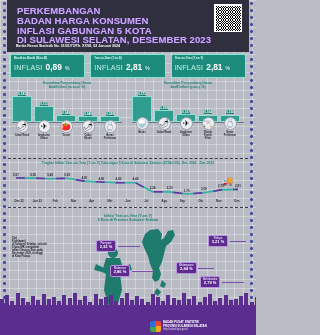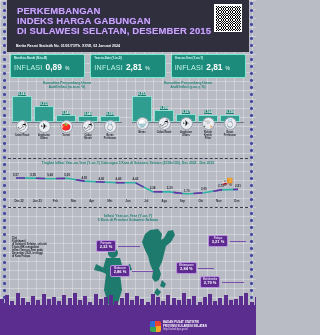--- a/index.html
+++ b/index.html
@@ -125,22 +125,23 @@
 <body>
 
 <div id="page">
 
   <div class="sidebar-dots left"></div>
   <div class="sidebar-dots right"></div>
 
   <div id="header">
     <div id="title-block">
       <div class="title-line">PERKEMBANGAN</div>
-      <div class="title-line">INDEKS HARGA GABUNGAN</div>
-      <div class="title-line">DI SULAWESI SELATAN, DESEMBER 2015</div>
+      <div class="title-line">BADAN HARGA KONSUMEN</div>
+      <div class="title-line">INFLASI GABUNGAN 5 KOTA</div>
+      <div class="title-line">DI SULAWESI SELATAN, DESEMBER 2023</div>
     </div>
     <div id="brs-line">Berita Resmi Statistik No. 01/01/73/Th. XXVII, 02 Januari 2024</div>
     <div id="qr">
         <div class="qr-inner"></div>
       </div>
   </div>
 
   <div id="cards">
     <div class="card">
       <div class="card-sub">Month-to-Month (M-to-M)</div>

